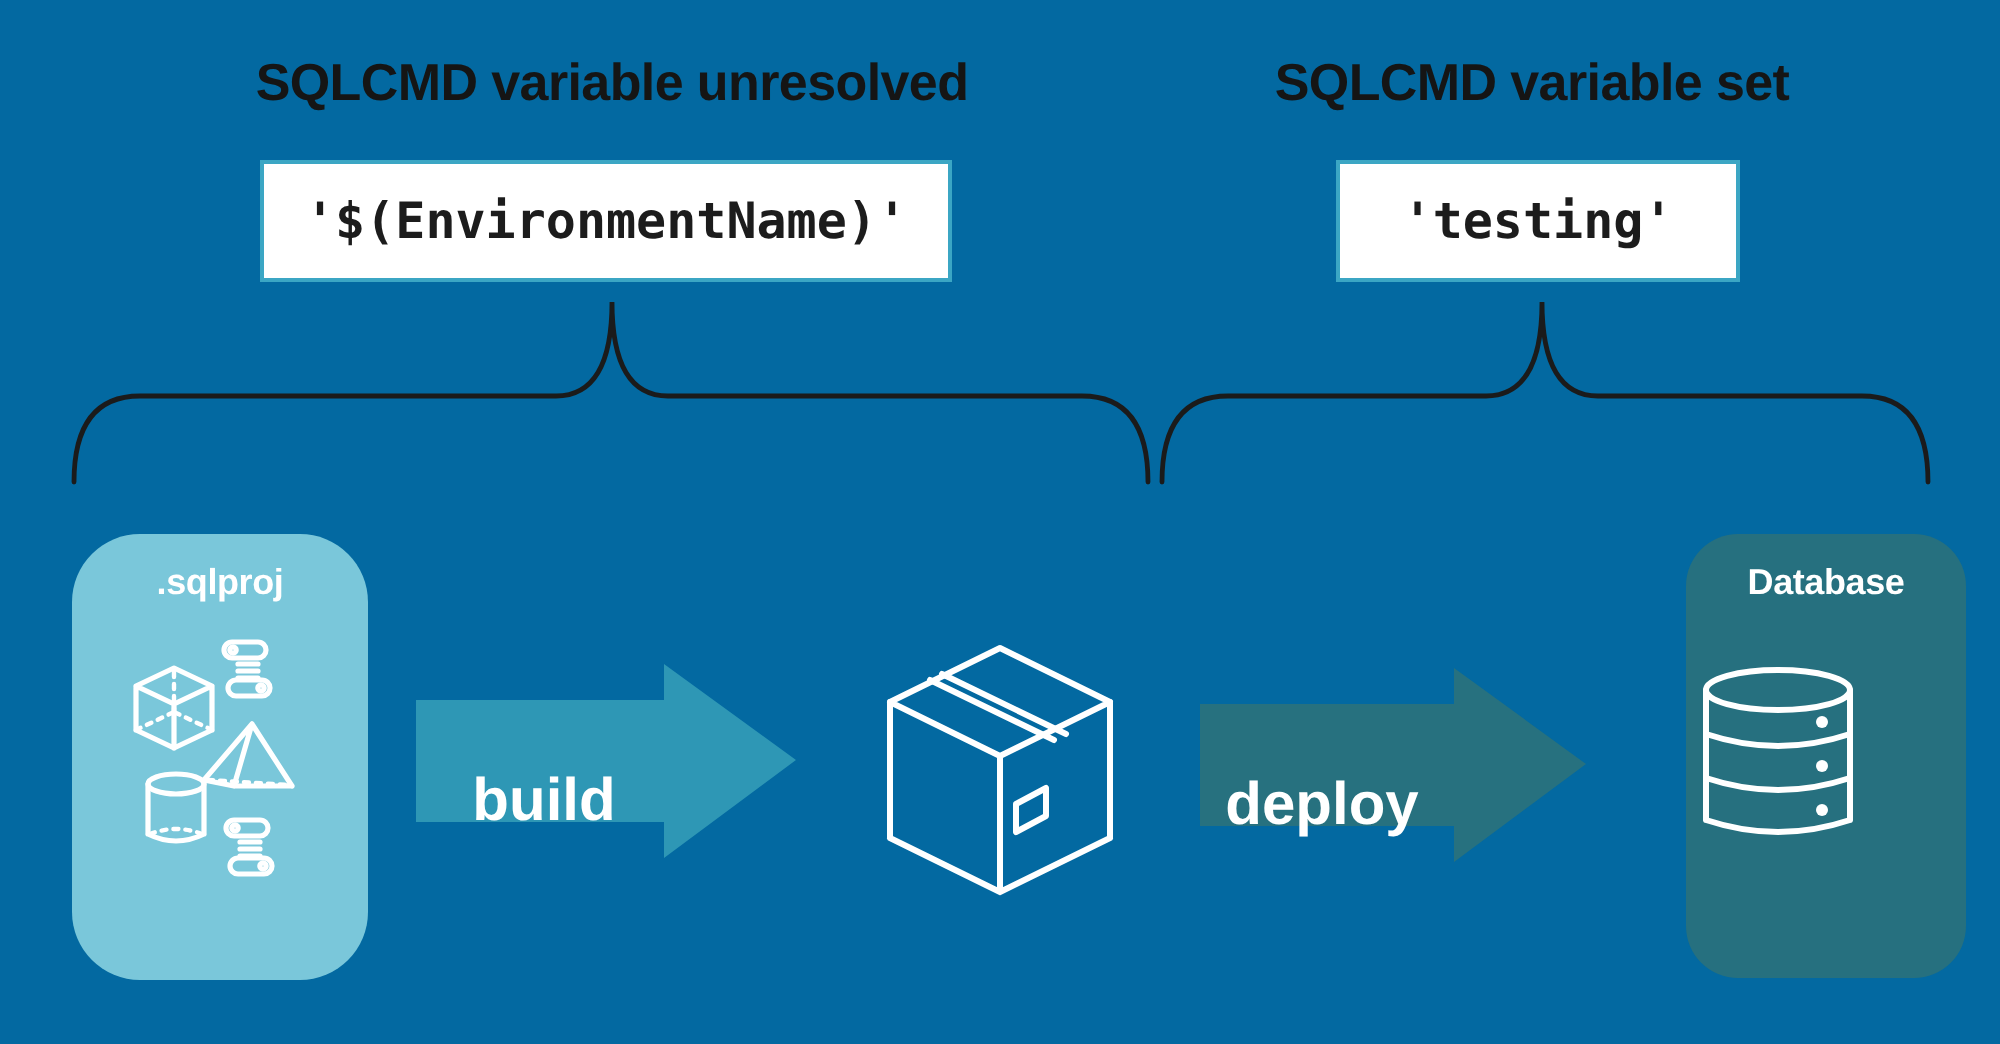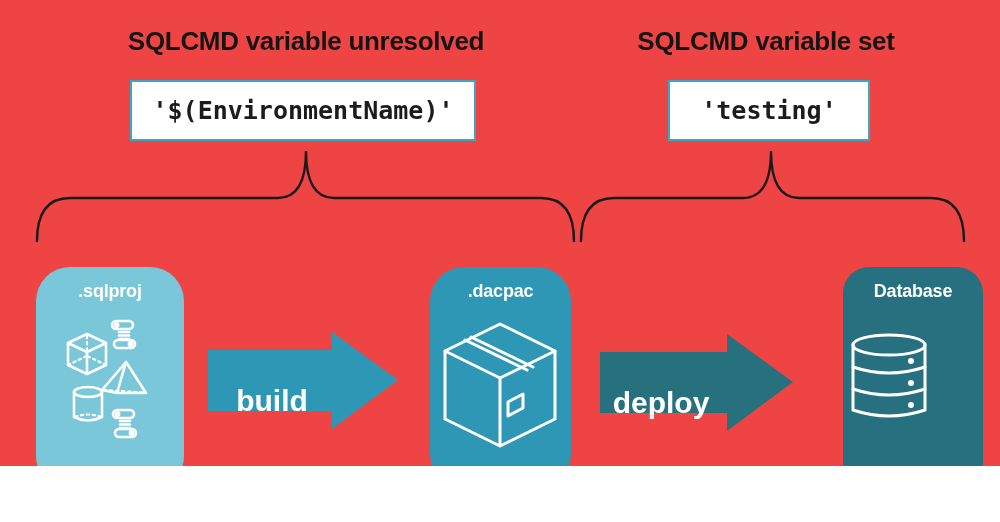--- a/index.html
+++ b/index.html
@@ -1,20 +1,20 @@
 <!DOCTYPE html>
 <html><head>
 <meta charset="utf-8">
 <style>
   html, body { margin: 0; padding: 0; background: #ffffff; }
   .canvas {
     position: relative;
     width: 1000px;
-    height: 466px;
-    background: #ef4444;
+    height: 522px;
+    background: #0369a1;
     font-family: "Liberation Sans", sans-serif;
     overflow: hidden;
   }
   .heading {
     position: absolute;
     top: 26px;
     width: 400px;
     text-align: center;
     font-size: 26px;
     font-weight: 700;
@@ -91,23 +91,20 @@
 
   <div class="heading heading-left">SQLCMD variable unresolved</div>
   <div class="heading heading-right">SQLCMD variable set</div>
 
   <div class="code-box code-right" style="border-color: rgb(59, 166, 196);">'testing'</div>
   <div class="code-box code-left" style="border-color: rgb(59, 166, 196);">'$(EnvironmentName)'</div>
 
   <div class="node node-sqlproj" style="background-color: rgb(122, 199, 218);">
     <div class="node-label">.sqlproj</div>
   </div>
-  <div class="node node-dacpac" style="background-color: rgb(46, 151, 181);">
-    <div class="node-label">.dacpac</div>
-  </div>
   <div class="node node-database" style="background-color: rgb(38, 112, 127);">
     <div class="node-label">Database</div>
   </div>
 
   <svg class="overlay" viewBox="0 0 1000 522">
 
     <path class="brace" d="M 37 241 Q 37 198 70 198 L 278 198 Q 306 198 306 151 Q 306 198 334 198 L 541 198 Q 574 198 574 241" stroke="#1B1B1B"></path>
     <path class="brace" d="M 581 241 Q 581 198 614 198 L 743 198 Q 771 198 771 151 Q 771 198 799 198 L 931 198 Q 964 198 964 241" stroke="#1B1B1B"></path>
 
     <polygon points="208,350 332,350 332,332 398,380 332,429 332,411 208,411" fill="#2E97B5"></polygon>

